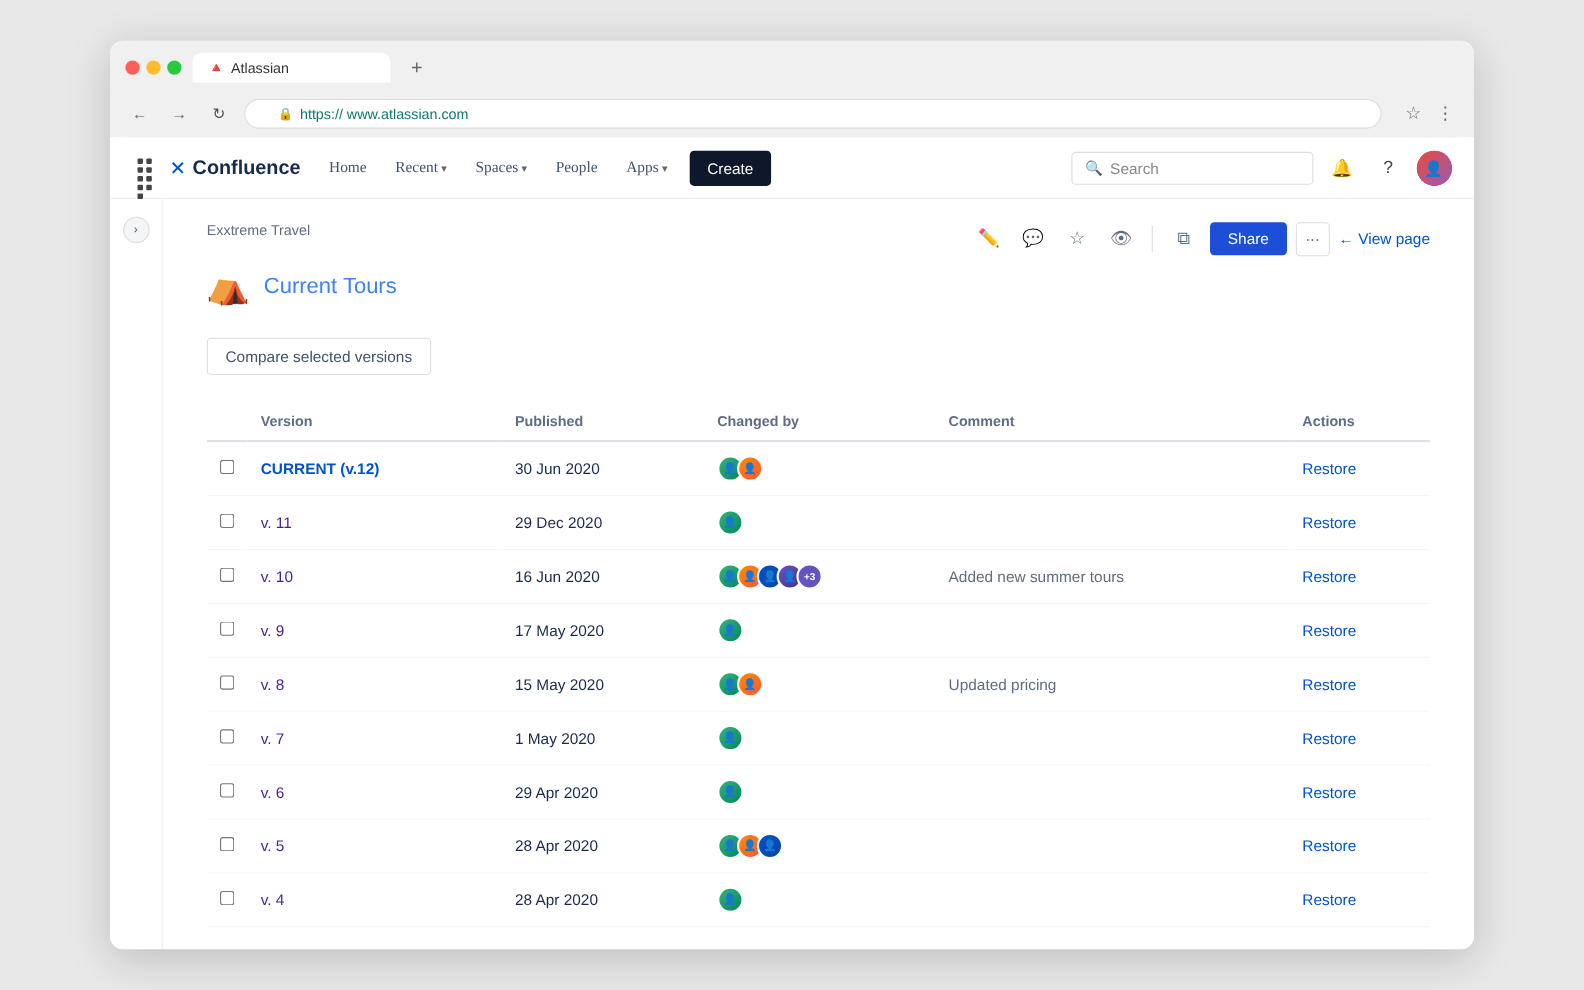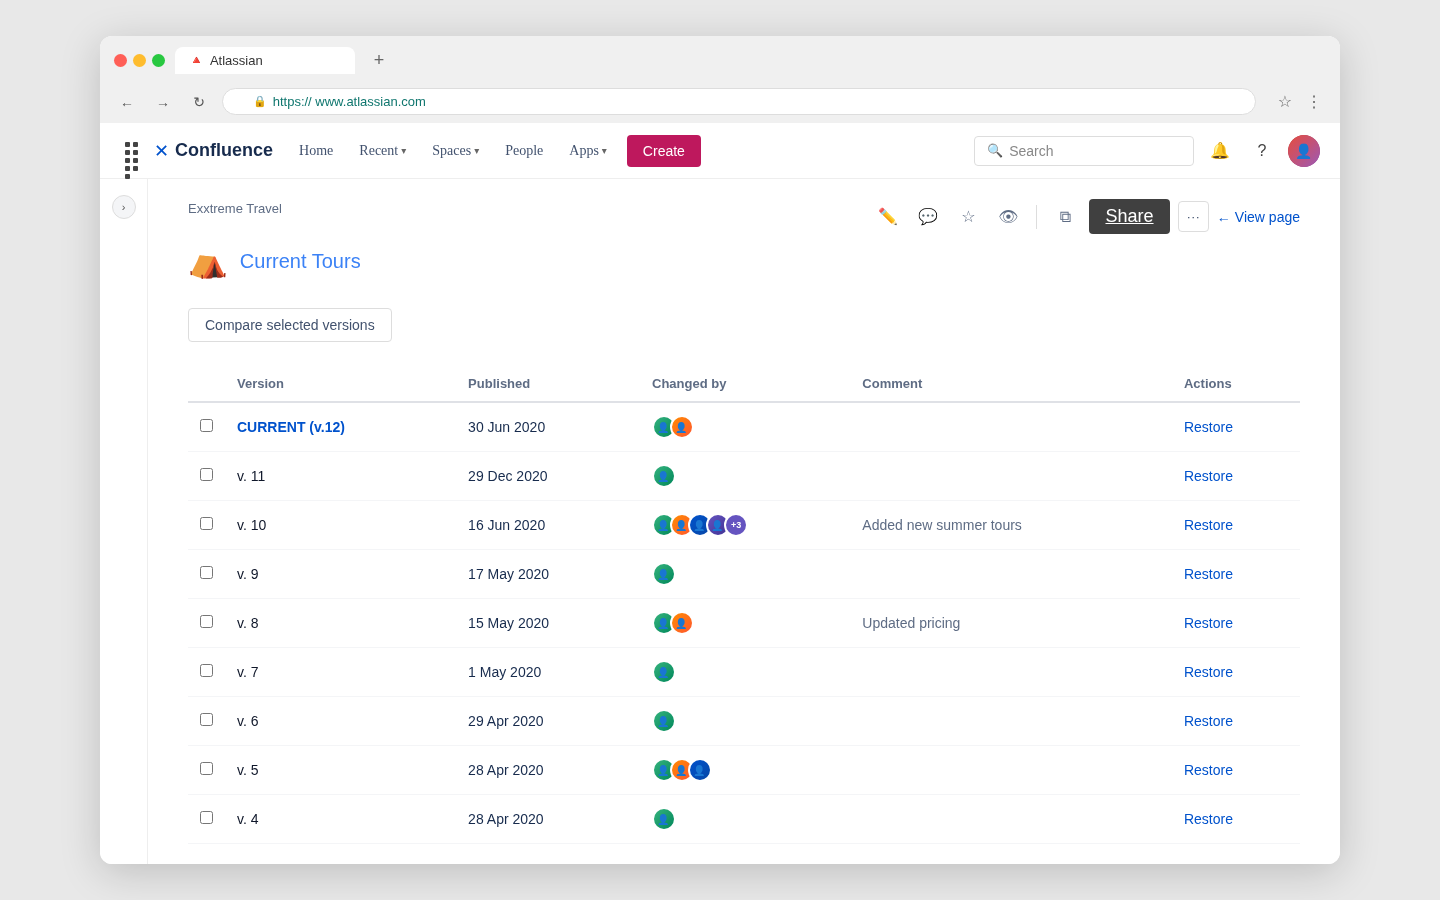--- a/index.html
+++ b/index.html
@@ -89,21 +89,21 @@
     .confluence-logo { display: flex; align-items: center; gap: 6px; margin-right: 10px; }
     .confluence-logo-icon { color: #0052cc; font-size: 18px; }
     .confluence-logo-text { font-size: 18px; font-weight: 600; color: #172b4d; }
     .nav-link {
       padding: 8px 10px; font-size: 14px; color: #42526e; cursor: pointer;
       border-radius: 4px; white-space: nowrap; font-family: Liberation Serif, serif;
     }
     .nav-link-with-arrow { display: flex; align-items: center; gap: 3px; }
     .nav-arrow { font-size: 10px; color: #666; }
     .create-btn {
-      background: #be185d; color: white; border: none;
+      background: #0f172a; color: white; border: none;
       padding: 8px 16px; border-radius: 4px; font-size: 14px;
       font-weight: 500; cursor: pointer; margin-left: 4px;
     }
     .nav-right { margin-left: auto; display: flex; align-items: center; gap: 10px; }
     .search-box {
       display: flex; align-items: center; gap: 6px;
       border: 1px solid #ddd; border-radius: 4px;
       padding: 6px 12px; width: 220px; color: #888; font-size: 14px;
     }
     .search-icon { color: #888; font-size: 13px; }
@@ -147,23 +147,23 @@
     .breadcrumb { font-size: 13px; color: #5e6c84; margin-bottom: 16px; }
     .page-actions { display: flex; align-items: center; gap: 8px; }
     .action-icon-btn {
       width: 32px; height: 32px; border-radius: 4px;
       display: flex; align-items: center; justify-content: center;
       cursor: pointer; color: #5e6c84; font-size: 16px;
       background: none; border: none;
     }
     .divider-v { width: 1px; height: 24px; background: #ddd; margin: 0 4px; }
     .share-btn {
-      background: #404040; color: white; border: none;
-      padding: 7px 16px; border-radius: 4px; font-size: 18px;
-      font-weight: 500; cursor: pointer; text-decoration: underline;
+      background: #1d4ed8; color: white; border: none;
+      padding: 7px 16px; border-radius: 4px; font-size: 14px;
+      font-weight: 500; cursor: pointer;
     }
     .more-btn {
       padding: 7px 8px; border-radius: 4px; color: #42526e;
       background: none; border: 1px solid #ddd; cursor: pointer;
     }
     .view-page-link {
       display: flex; align-items: center; gap: 4px;
       color: #0052cc; font-size: 14px; cursor: pointer;
       text-decoration: none;
     }
@@ -186,21 +186,21 @@
     .version-table thead tr { border-bottom: 2px solid #dfe1e6; }
     .version-table th {
       text-align: left; padding: 10px 12px; font-size: 13px;
       font-weight: 700; color: #5e6c84;
     }
     .version-table td {
       padding: 12px 12px; font-size: 14px; color: #172b4d;
       border-bottom: 1px solid #f4f5f7;
       vertical-align: middle;
     }
-    .version-link { color: #0f172a; text-decoration: none; cursor: pointer; }
+    .version-link { color: #4c1d95; text-decoration: none; cursor: pointer; }
     .current-version { color: #0052cc; font-weight: 600; }
     .restore-link { color: #0052cc; text-decoration: none; cursor: pointer; }
     .avatars-group { display: flex; align-items: center; }
     .avatar-small {
       width: 24px; height: 24px; border-radius: 50%;
       border: 2px solid white; margin-left: -6px;
       display: inline-flex; align-items: center; justify-content: center;
       font-size: 10px; font-weight: 600; color: white;
       overflow: hidden;
     }

